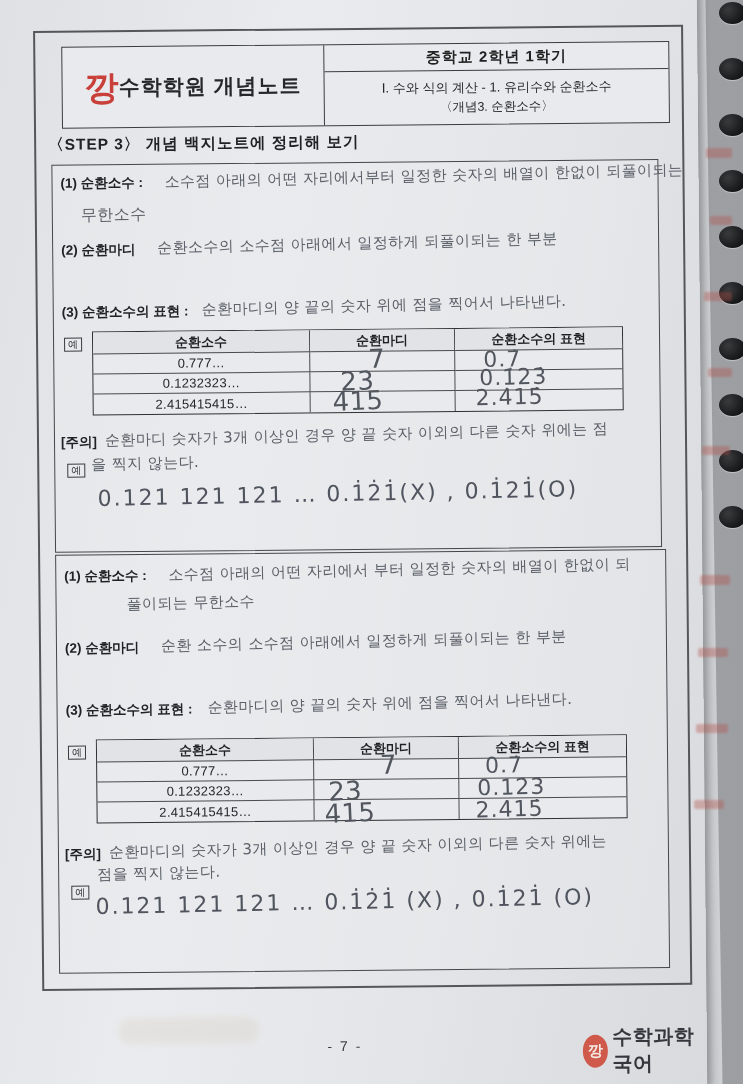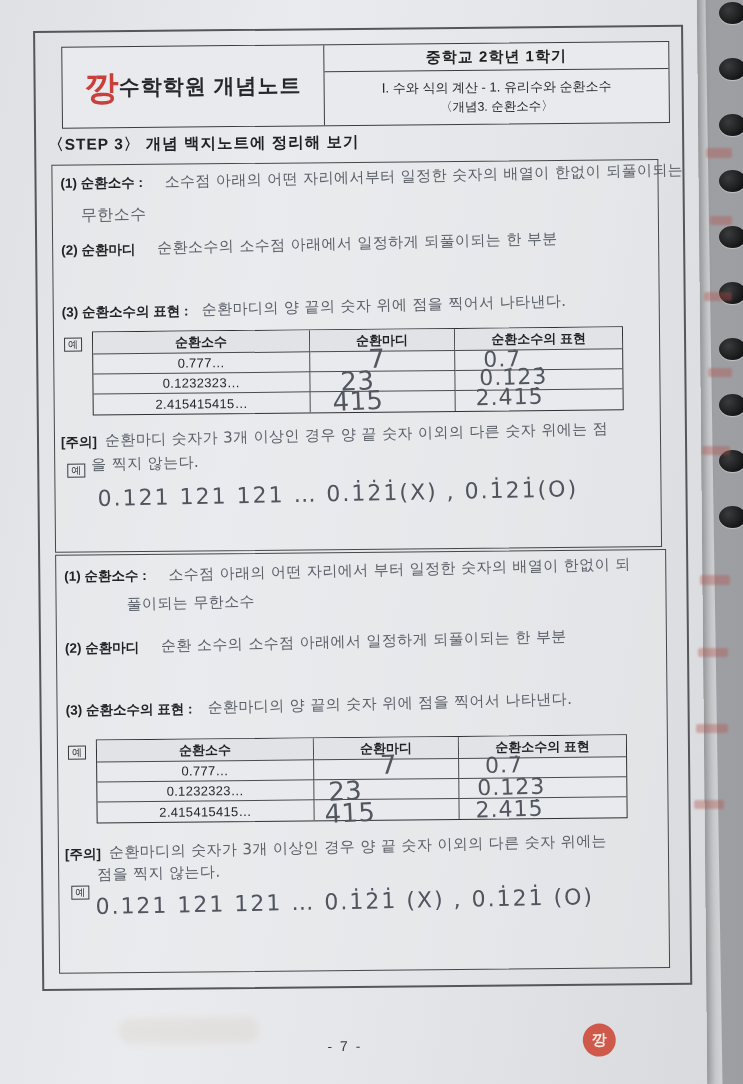--- a/index.html
+++ b/index.html
@@ -196,20 +196,21 @@
         <div class="hw-expr" style="left:36px; top:336px;">0.121 121 121 …  0.1̇2̇1̇ (X) , 0.1̇21̇ (O)</div>
       </div>
 
     </div>
 
     <div class="ghost"></div>
 
     <div class="pagenum">- 7 -</div>
     <div class="flogo">
       <div class="flogo-badge">깡</div>
+      <div class="flogo-text">수학과학국어</div>
     </div>
   </div>
 
   <span class="ring" style="top:2px;"></span>
   <span class="ring" style="top:58px;"></span>
   <span class="ring" style="top:114px;"></span>
   <span class="ring" style="top:170px;"></span>
   <span class="ring" style="top:226px;"></span>
   <span class="ring" style="top:282px;"></span>
   <span class="ring" style="top:338px;"></span>

